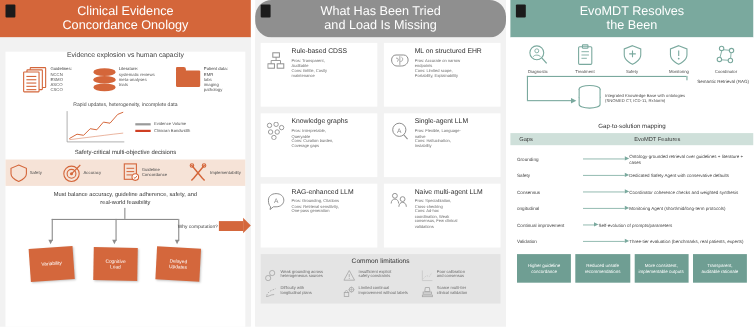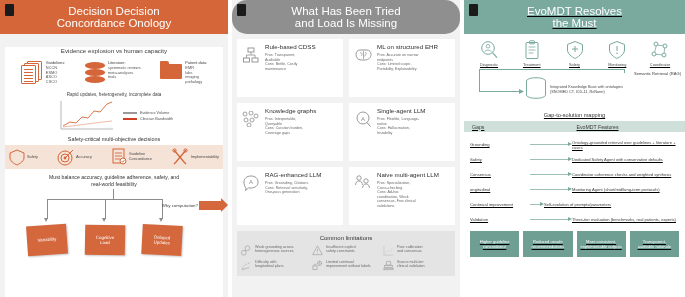--- a/index.html
+++ b/index.html
@@ -19,21 +19,21 @@
 
   
   .panel {
     position: relative;
     width: 228px;
     height: 297px;
     background: #f2f2f2;
     display: flex;
     flex-direction: column;
   }
-  .panel.p3 { width: 221px; text-decoration: underline; }
+  .panel.p3 { width: 221px; }
 
   .panel-header {
     height: 34px;
     display: flex;
     align-items: center;
     justify-content: center;
     text-align: center;
     color: #ffffff;
     font-size: 11.5px;
     line-height: 12.5px;
@@ -247,21 +247,21 @@
 </style>
 </head>
 <body>
 
 <div class="figure">
 
   <div class="panel">
     <div class="panel-header h-orange">
       <span class="badge"></span>
       <div>
-        <div>Decision Decision</div>
+        <div>Clinical Evidence</div>
         <div>Concordance Onology</div>
       </div>
     </div>
     <div class="panel-body">
       <div class="inner-card">
 
         <div class="p1-title">Evidence explosion vs human capacity</div>
 
         <div class="src-row">
           <div class="src">
@@ -590,21 +590,21 @@
         </div>
       </div>
     </div>
   </div>
 
   <div class="panel p3" style="background:#ffffff;">
     <div class="panel-header h-teal">
       <span class="badge"></span>
       <div>
         <div>EvoMDT Resolves</div>
-        <div>the Must</div>
+        <div>the Been</div>
       </div>
     </div>
     <div class="panel-body" style="padding:0; background:#ffffff;">
 
       <div class="agents">
         <div class="agent">
           <svg width="20" height="20" viewBox="0 0 20 20">
             <circle cx="9" cy="8" r="6.3" fill="none" stroke="#7aa99e" stroke-width="1"></circle>
             <circle cx="9" cy="6.2" r="1.8" fill="none" stroke="#7aa99e" stroke-width="0.8"></circle>
             <path d="M5.8 11.6 C6.3 9.6 11.7 9.6 12.2 11.6" fill="none" stroke="#7aa99e" stroke-width="0.8"></path>

